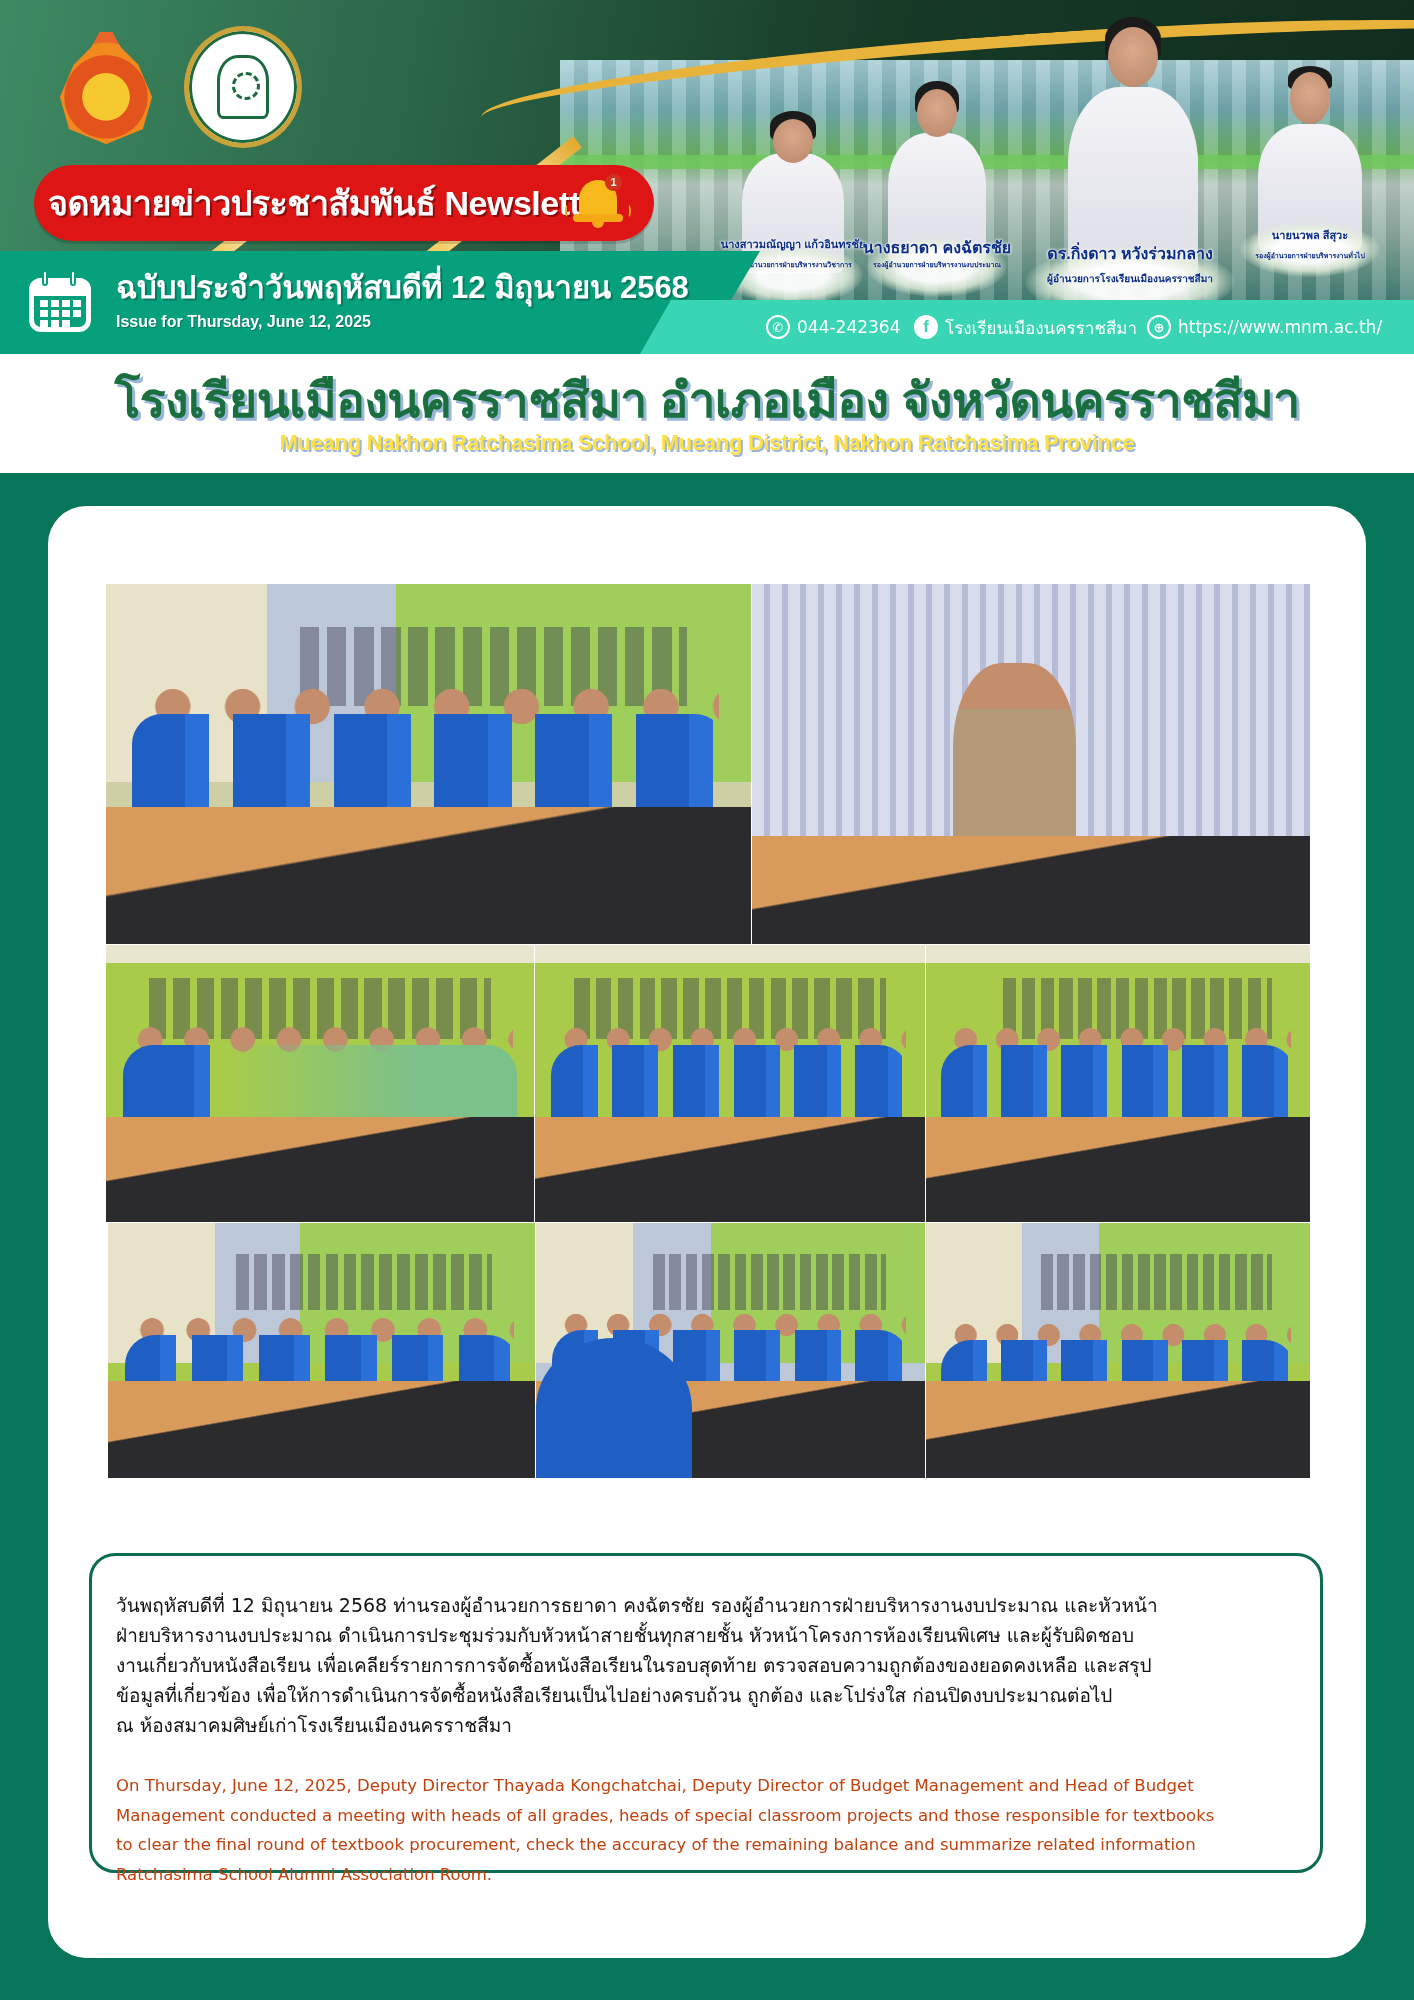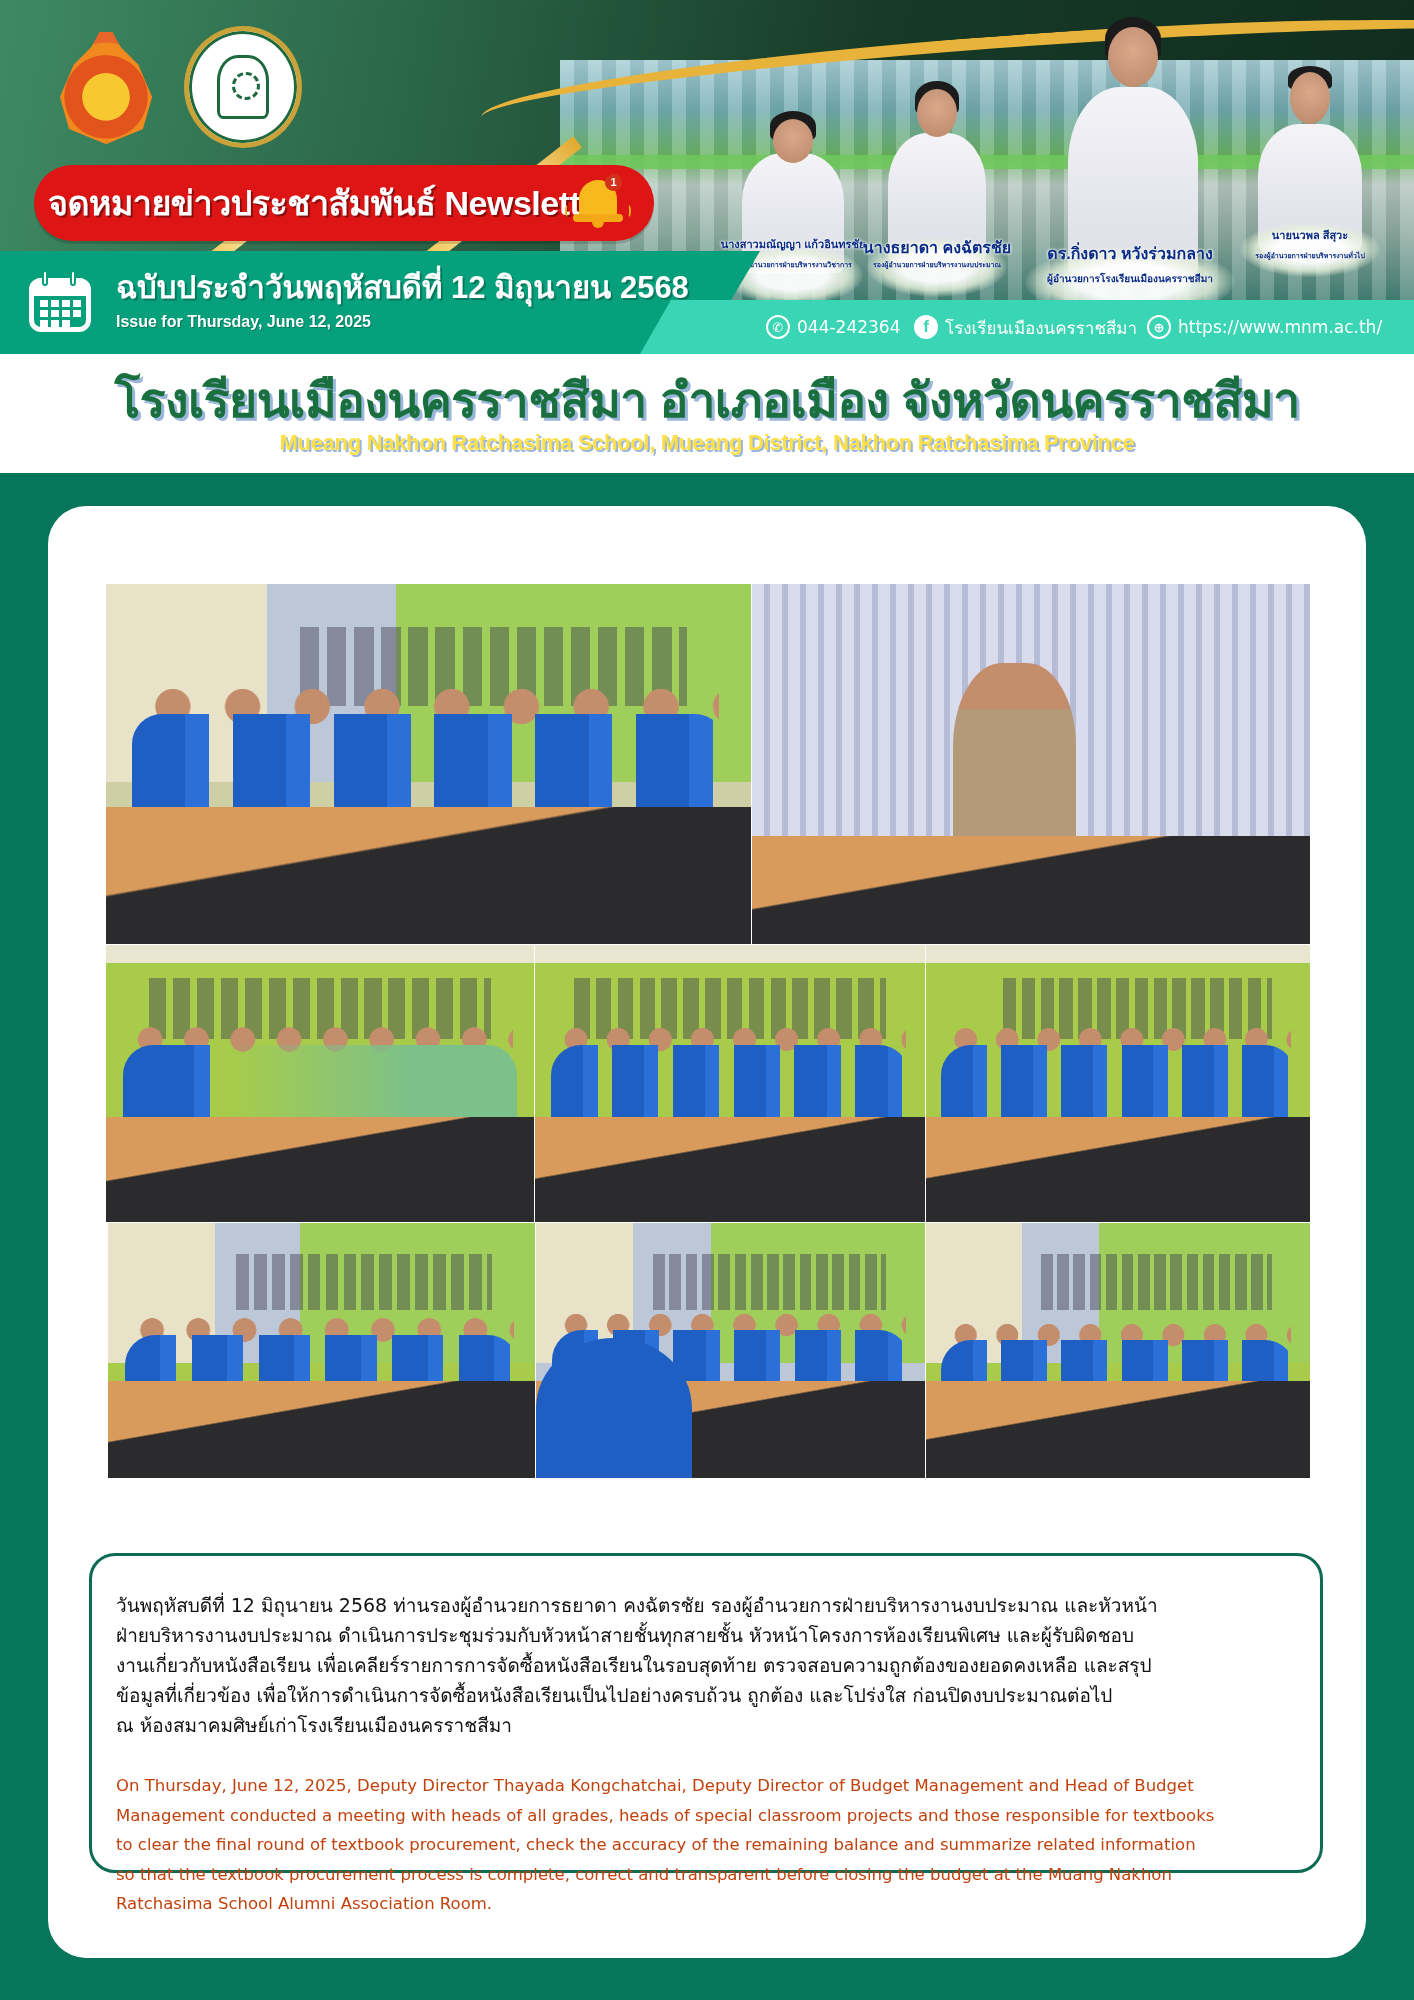--- a/index.html
+++ b/index.html
@@ -261,16 +261,15 @@
     <div>วันพฤหัสบดีที่ 12 มิถุนายน 2568 ท่านรองผู้อำนวยการธยาดา คงฉัตรชัย รองผู้อำนวยการฝ่ายบริหารงานงบประมาณ และหัวหน้า</div>
     <div>ฝ่ายบริหารงานงบประมาณ ดำเนินการประชุมร่วมกับหัวหน้าสายชั้นทุกสายชั้น หัวหน้าโครงการห้องเรียนพิเศษ และผู้รับผิดชอบ</div>
     <div>งานเกี่ยวกับหนังสือเรียน เพื่อเคลียร์รายการการจัดซื้อหนังสือเรียนในรอบสุดท้าย ตรวจสอบความถูกต้องของยอดคงเหลือ และสรุป</div>
     <div>ข้อมูลที่เกี่ยวข้อง เพื่อให้การดำเนินการจัดซื้อหนังสือเรียนเป็นไปอย่างครบถ้วน ถูกต้อง และโปร่งใส ก่อนปิดงบประมาณต่อไป</div>
     <div>ณ ห้องสมาคมศิษย์เก่าโรงเรียนเมืองนครราชสีมา</div>
   </div>
   <div class="para-en">
     <div>On Thursday, June 12, 2025, Deputy Director Thayada Kongchatchai, Deputy Director of Budget Management and Head of Budget</div>
     <div>Management conducted a meeting with heads of all grades, heads of special classroom projects and those responsible for textbooks</div>
     <div>to clear the final round of textbook procurement, check the accuracy of the remaining balance and summarize related information</div>
-    <div>so that the textbook procurement process is complete, correct and transparent before closing the budget at the Muang Nakhon</div>
     <div>Ratchasima School Alumni Association Room.</div>
   </div>
 </article>
 
 </body></html>

